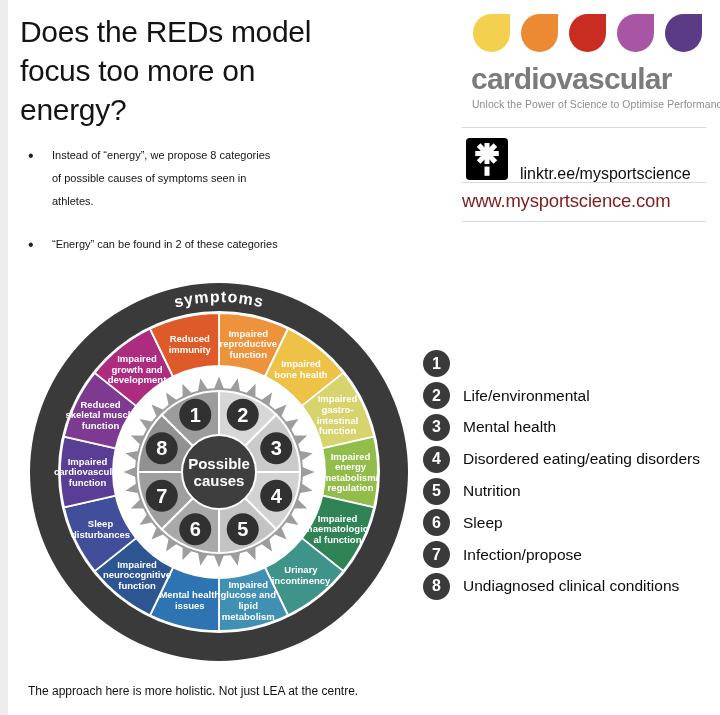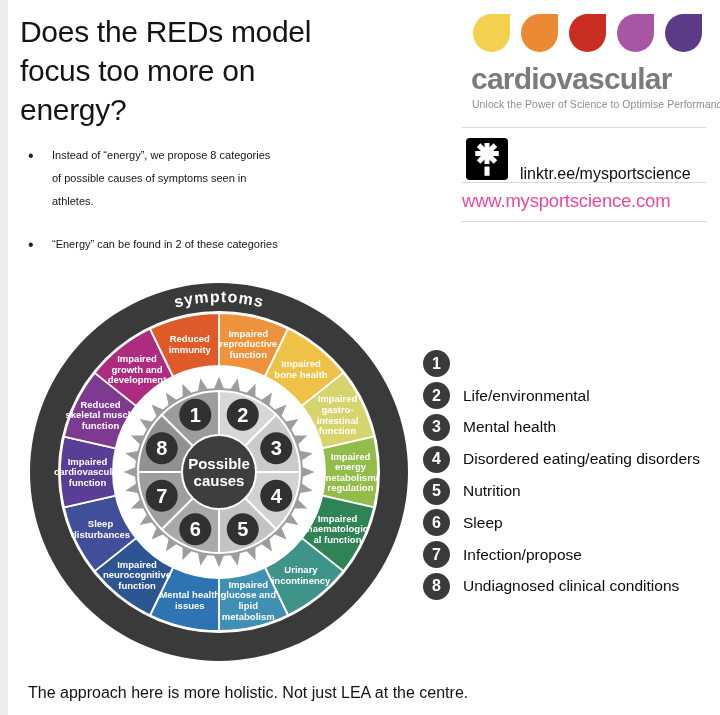--- a/index.html
+++ b/index.html
@@ -23,31 +23,31 @@
   .drop{width:37px;height:38px;border-radius:50% 0 50% 50%;}
   .wordmark{position:absolute;left:9px;top:62px;font-size:30px;font-weight:700;
     color:#7b7b7b;letter-spacing:-0.8px;}
   .tagline{position:absolute;left:10px;top:99px;font-size:10.4px;color:#8d8d8d;
     letter-spacing:0.1px;white-space:nowrap;}
   .hr{position:absolute;left:0;width:244px;height:1px;background:#d9d9d9;}
   .hr1{top:127px;} .hr2{top:182px;} .hr3{top:221px;}
   .lt-row{position:absolute;left:4px;top:135px;display:flex;align-items:center;}
   .lt-icon{width:42px;height:42px;display:block;}
   .lt-text{margin-left:12px;font-size:16px;color:#0e0e0e;margin-top:30px;}
-  .www{position:absolute;left:0;top:190px;font-size:18.5px;color:#ec4899;letter-spacing:-0.2px;}
+  .www{position:absolute;left:0;top:190px;font-size:18.5px;color:#7f1d1d;letter-spacing:-0.2px;}
   
   #wheel-svg{position:absolute;left:19px;top:272px;}
   
   .legend{position:absolute;left:423px;top:348px;}
   .legend-row{display:flex;align-items:center;height:31.8px;}
   .legend-num{width:27px;height:27px;border-radius:50%;background:#3a3a3a;color:#fff;
     font-size:16px;font-weight:700;display:flex;align-items:center;justify-content:center;flex:0 0 27px;}
   .legend-label{margin-left:13px;font-size:15.5px;color:#0c0c0c;white-space:nowrap;}
   
-  .footer{position:absolute;left:28px;top:684px;font-size:16px;color:#121212;}
+  .footer{position:absolute;left:28px;top:684px;font-size:12px;color:#121212;}
 </style>
 </head>
 <body>
 
 <div class="edge-strip"></div>
 
 <div class="title">
   <div>Does the REDs model</div>
   <div>focus too more on</div>
   <div>energy?</div>

